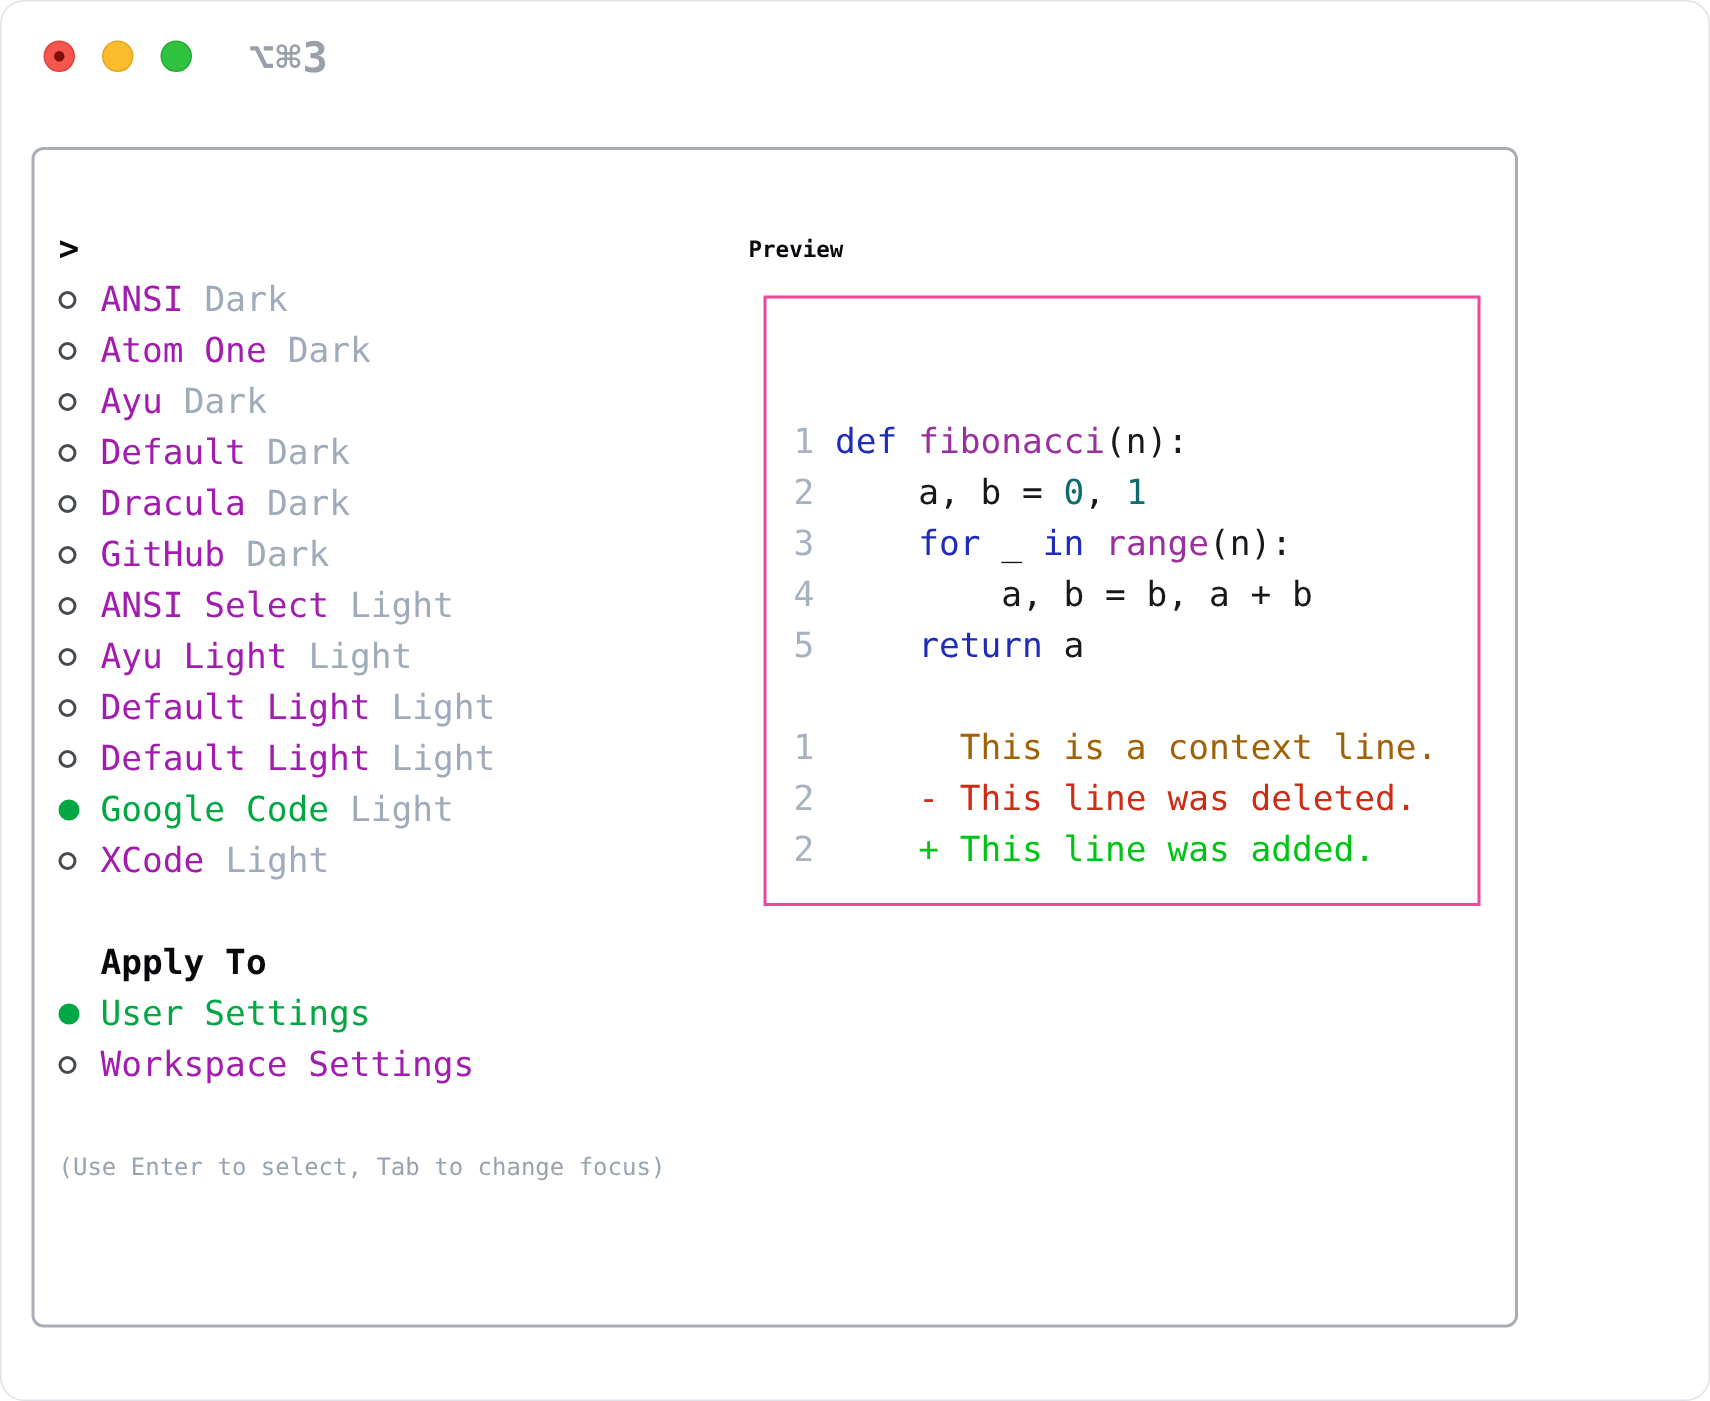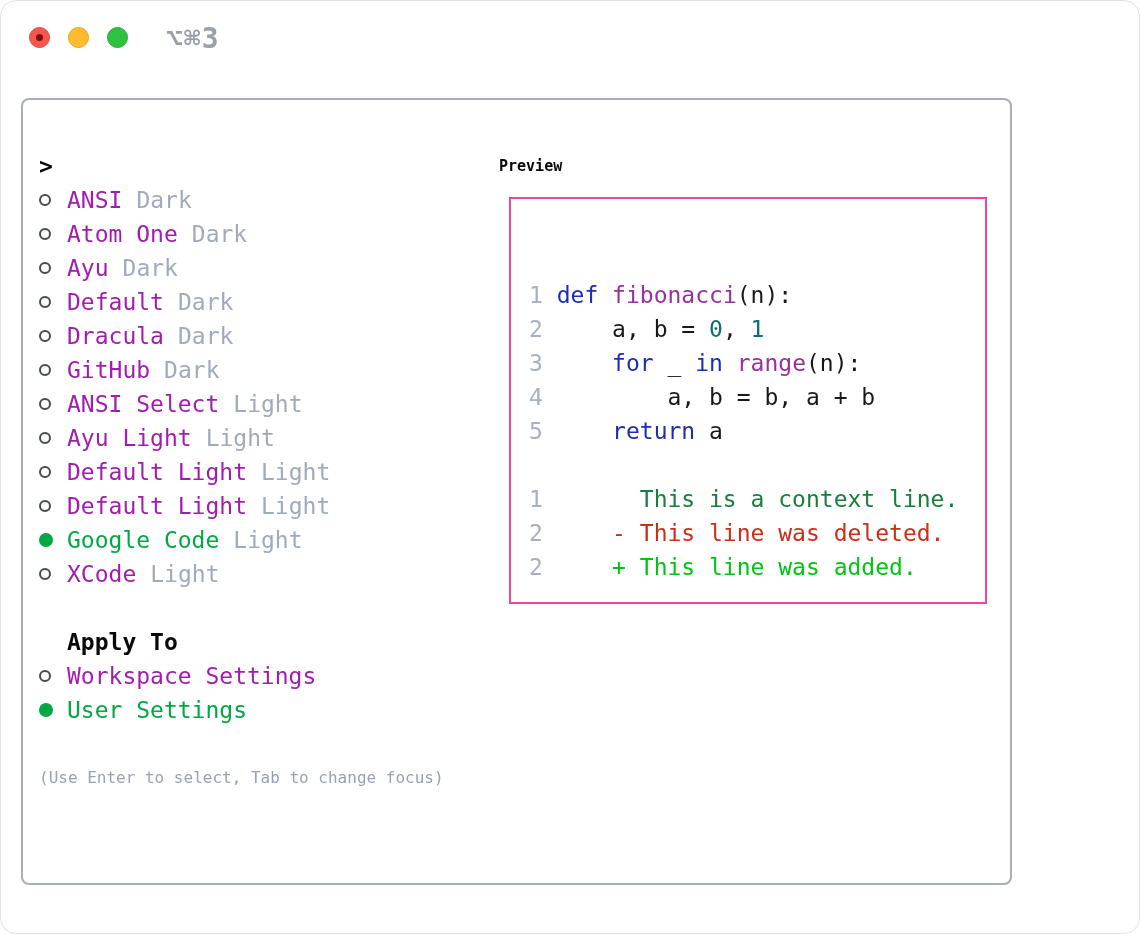--- a/index.html
+++ b/index.html
@@ -65,21 +65,21 @@
     width: 478px; height: 407px;
     border: 2px solid #ec4899; background: #ffffff;
     padding: 79px 0 0 18px; overflow: hidden;
   }
   .code-line { height: 34px; line-height: 34px; white-space: pre; font-size: 23px; }
   .gut { color: #a7b1c0; }
   .kw  { color: #1e2cb8; }
   .fn  { color: #9a2f9e; }
   .lit { color: #0e6b6e; }
   .pln { color: #16181c; }
-  .ctx { color: #15803d; text-align: center; }
+  .ctx { color: #a16207; text-align: center; }
   .del { color: #cb2d16; }
   .add { color: #00c414; }
 </style>
 </head>
 <body>
 
 <div class="window">
 
   <div class="traffic">
     <div class="light red"></div>
@@ -105,22 +105,22 @@
           <div class="row"><span class="marker"><span class="dot"></span></span><span class="tname">Ayu Light</span><span class="tvariant">Light</span></div>
           <div class="row"><span class="marker"><span class="dot"></span></span><span class="tname">Default Light</span><span class="tvariant">Light</span></div>
           <div class="row"><span class="marker"><span class="dot"></span></span><span class="tname">Default Light</span><span class="tvariant">Light</span></div>
           <div class="row"><span class="marker"><span class="dot sel"></span></span><span class="tname sel">Google Code</span><span class="tvariant">Light</span></div>
           <div class="row"><span class="marker"><span class="dot"></span></span><span class="tname">XCode</span><span class="tvariant">Light</span></div>
         </div>
       <div class="row hdr apply-label">
         <span class="marker"></span><span>Apply To</span>
       </div>
       <div id="apply-list">
+          <div class="row"><span class="marker"><span class="dot sel"></span></span><span class="tname sel">User Settings</span></div>
           <div class="row"><span class="marker"><span class="dot"></span></span><span class="tname">Workspace Settings</span></div>
-          <div class="row"><span class="marker"><span class="dot sel"></span></span><span class="tname sel">User Settings</span></div>
         </div>
       <div class="hint">(Use Enter to select, Tab to change focus)</div>
     </div>
 
     <div class="preview-title">Preview</div>
     <div class="preview-box">
       <div id="code">
           <div class="code-line"><span class="gut">1 </span><span class="kw">def</span><span class="pln"> </span><span class="fn">fibonacci</span><span class="pln">(n):</span></div>
           <div class="code-line"><span class="gut">2 </span><span class="pln">    a, b = </span><span class="lit">0</span><span class="pln">, </span><span class="lit">1</span></div>
           <div class="code-line"><span class="gut">3 </span><span class="pln">    </span><span class="kw">for</span><span class="pln"> _ </span><span class="kw">in</span><span class="pln"> </span><span class="fn">range</span><span class="pln">(n):</span></div>

